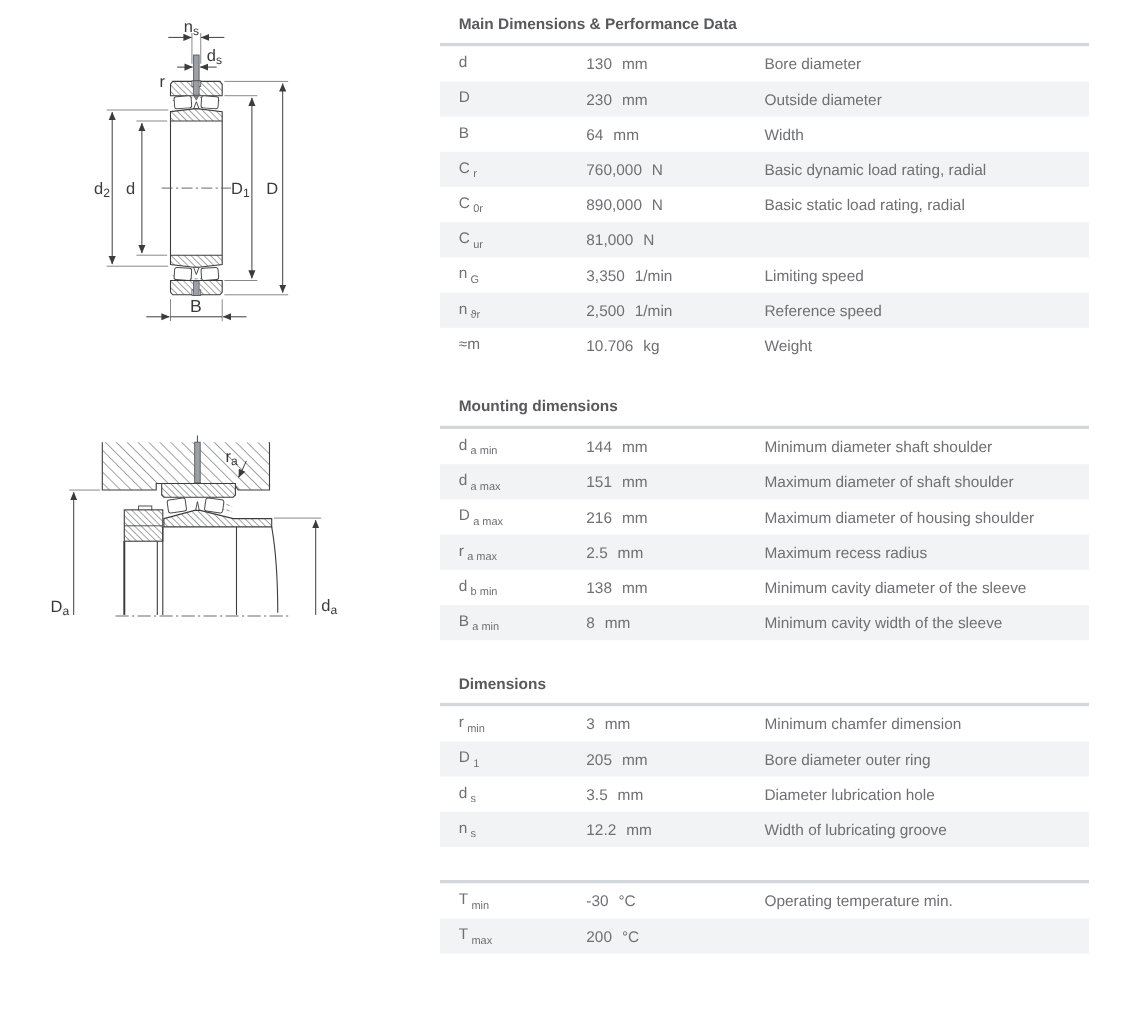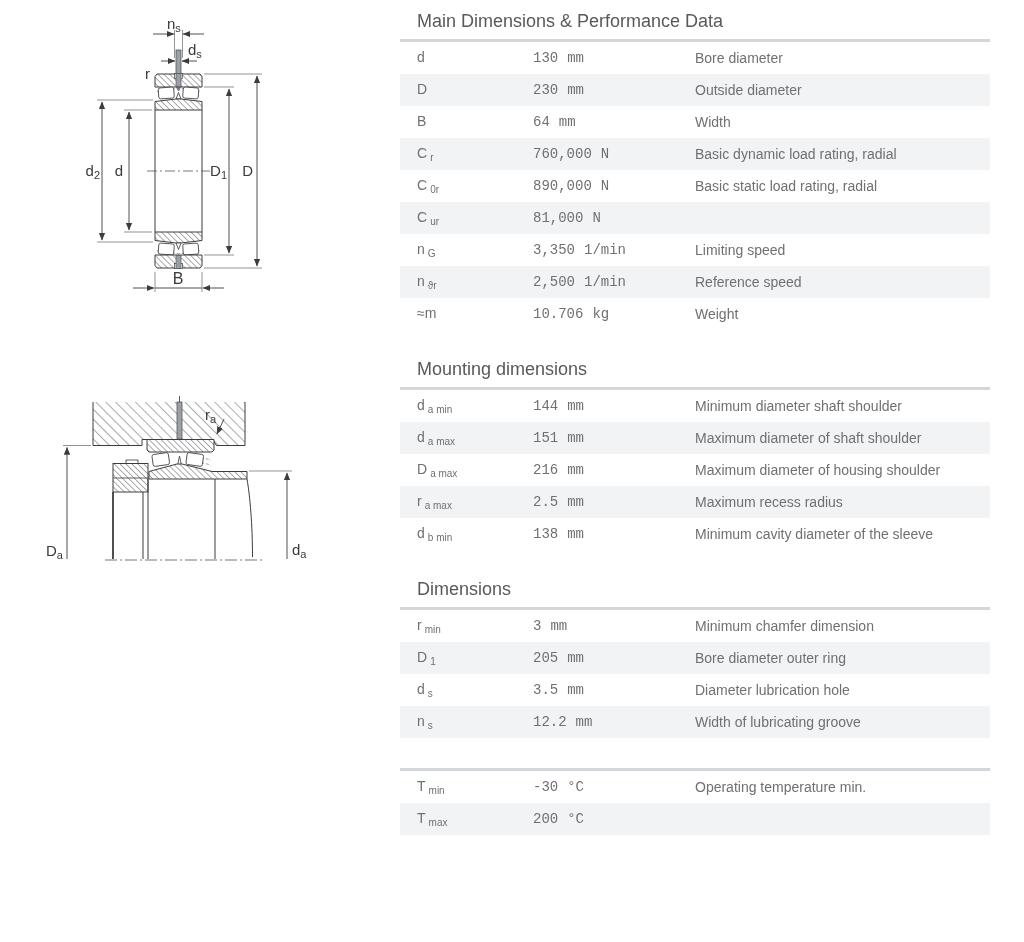--- a/index.html
+++ b/index.html
@@ -11,31 +11,31 @@
     width:1024px;height:942px;overflow:hidden;position:relative;background:#ffffff;
     font-family:"Liberation Sans", sans-serif;
   }
   .drawings-svg{position:absolute;left:0;top:0;}
   .dlabel{font-family:"Liberation Sans", sans-serif;font-size:15px;fill:#3a3a3a;}
   .dlabel .tsub{font-size:11px;}
   .blabel{font-size:16px;}
   .specs{position:absolute;left:400px;top:0;width:590px;padding-top:12px;}
   .spec-section{margin-bottom:30px;}
   .section-title{
-    margin:0 0 9px 17px;font-size:18px;line-height:18px;font-weight:400;color:var(--heading);
+    margin:0 0 9px 17px;font-size:14px;line-height:18px;font-weight:700;color:var(--heading);
   }
   .section-rule{height:3px;background:var(--rule);}
   .row{
     display:flex;align-items:center;height:32px;padding-left:17px;
     font-size:14px;color:var(--text);
   }
   .row:nth-child(even){background:var(--row-alt);}
   .param{width:116px;flex:none;}
   .param .sub{font-size:10px;margin-left:3px;}
-  .value-cell{width:162px;flex:none;font-family:Liberation Mono, monospace;}
+  .value-cell{width:162px;flex:none;}
   .unit{margin-left:9px;}
   .desc{flex:1;}
 </style>
 </head>
 <body>
 
 <svg class="drawings-svg" width="400" height="942" viewBox="0 0 400 942" aria-hidden="true">
   <defs>
     <marker id="arr" viewBox="0 0 10 10" refX="9" refY="5" markerWidth="9" markerHeight="9" orient="auto-start-reverse">
       <path d="M0,1 L9.5,5 L0,9 Z" fill="#3c3c3c"></path>
@@ -293,20 +293,25 @@
     <span class="value-cell"><span class="val">2.5</span><span class="unit">mm</span></span>
     <span class="desc">Maximum recess radius</span>
   </div>
 
   <div class="row">
     <span class="param"><span class="base">d</span><sub class="sub">b min</sub></span>
     <span class="value-cell"><span class="val">138</span><span class="unit">mm</span></span>
     <span class="desc">Minimum cavity diameter of the sleeve</span>
   </div>
 
+  <div class="row">
+    <span class="param"><span class="base">B</span><sub class="sub">a min</sub></span>
+    <span class="value-cell"><span class="val">8</span><span class="unit">mm</span></span>
+    <span class="desc">Minimum cavity width of the sleeve</span>
+  </div>
 </div>
   </section>
 
   <section class="spec-section">
     <h2 class="section-title">Dimensions</h2>
     <div class="section-rule"></div>
     <div class="rows">
   <div class="row">
     <span class="param"><span class="base">r</span><sub class="sub">min</sub></span>
     <span class="value-cell"><span class="val">3</span><span class="unit">mm</span></span>

